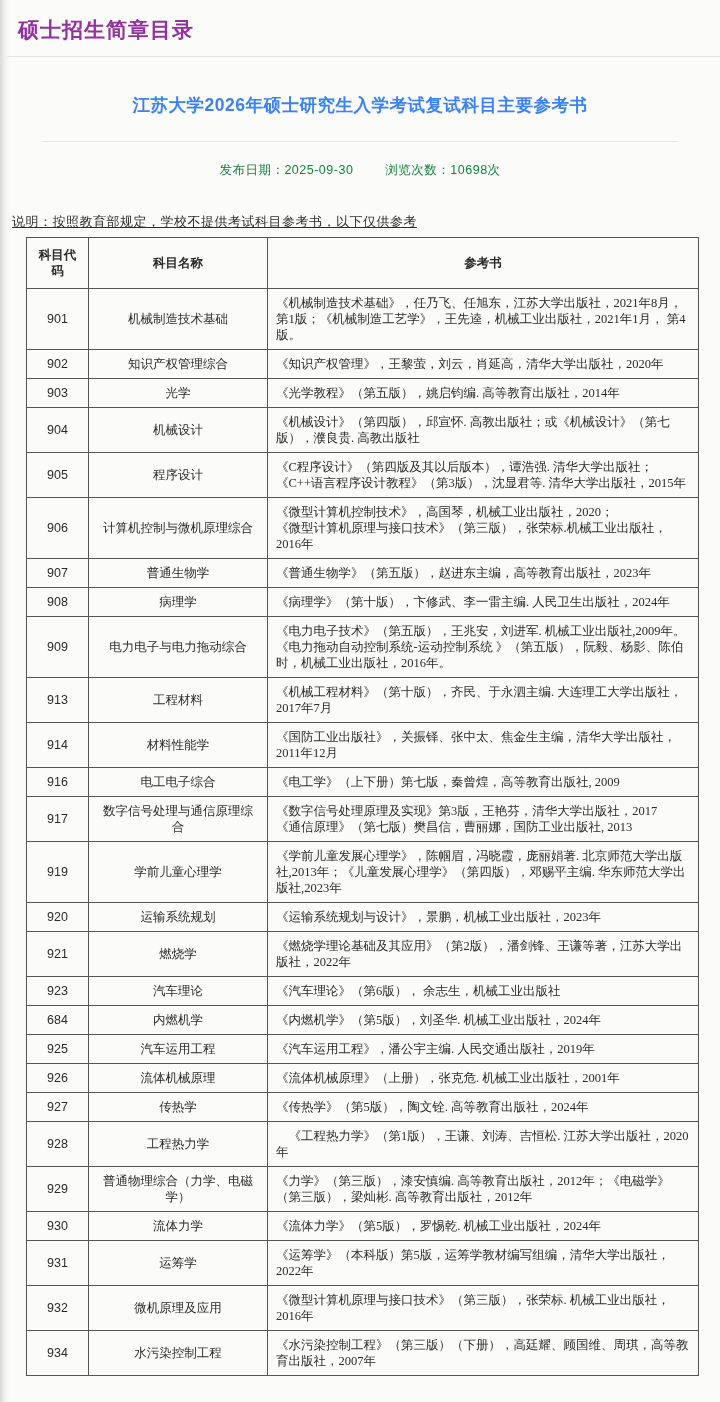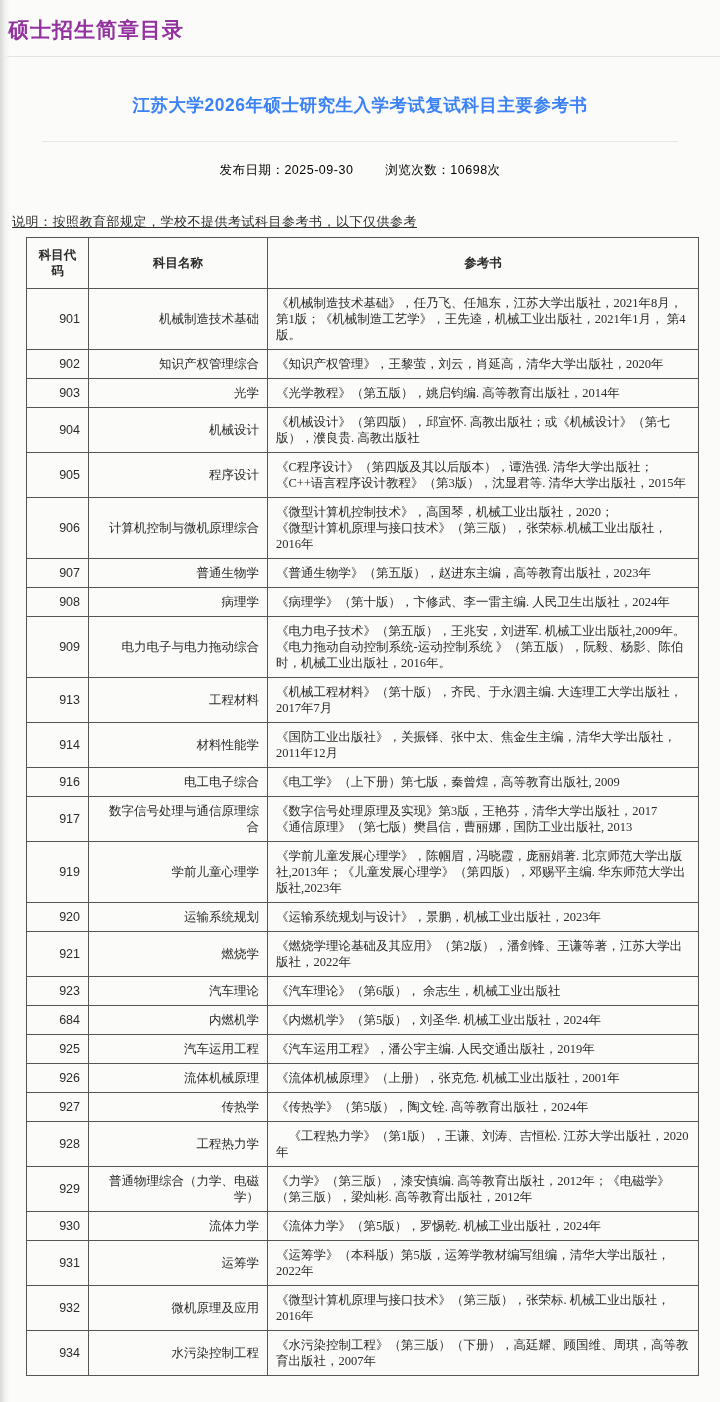--- a/index.html
+++ b/index.html
@@ -18,21 +18,21 @@
   .edge-shade {
     position: absolute;
     left: 0; top: 0; bottom: 0;
     width: 10px;
     background: linear-gradient(to right, #d9d9d7, #f3f3f1 55%, rgba(251,251,250,0));
     z-index: 5;
     pointer-events: none;
   }
 
   .site-header {
-    padding: 16px 24px 12px 8px;
+    padding: 16px 24px 12px 18px;
     border-bottom: 1px solid #e3e3e3;
   }
   .site-header .crumb-title {
     font-size: 21px;
     font-weight: bold;
     color: #93329e;
     letter-spacing: 1px;
     text-decoration: none;
     cursor: pointer;
   }
@@ -51,21 +51,21 @@
   .title-divider {
     margin: 24px auto 0 auto;
     width: 636px;
     border: none;
     border-top: 1px solid #e8e8e6;
   }
   .meta-line {
     margin-top: 20px;
     text-align: center;
     font-size: 12.5px;
-    color: #000000;
+    color: #15803d;
     letter-spacing: 0.5px;
   }
   .meta-line .meta-item { margin: 0 14px; }
 
   .note-line {
     margin: 34px 0 0 12px;
     font-size: 13px;
     color: #2e2e2c;
     letter-spacing: 0.5px;
     text-decoration: underline;
@@ -86,21 +86,21 @@
     vertical-align: middle;
   }
   table.subjects th {
     font-weight: bold;
     text-align: center;
     padding: 9px 6px;
   }
   col.c-code { width: 62px; }
   col.c-name { width: 179px; }
   col.c-ref  { width: 431px; }
-  td.code-cell, td.name-cell { text-align: right; margin-left: 8px; }
+  td.code-cell, td.name-cell { text-align: center; margin-left: 8px; }
   td.ref-cell {
     text-align: left;
     white-space: pre-line;
     padding-left: 10px;
     padding-right: 10px;
     font-family: Liberation Serif, serif;
   }
 </style>
 </head>
 <body>

